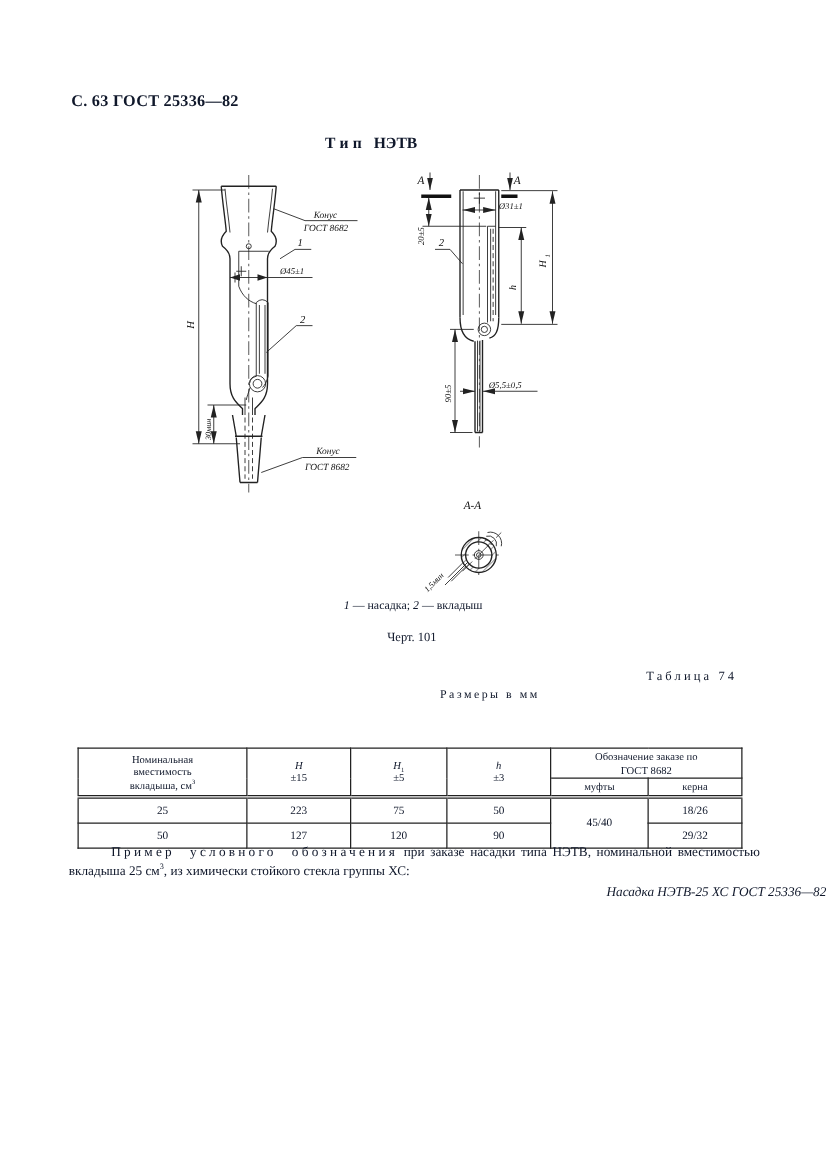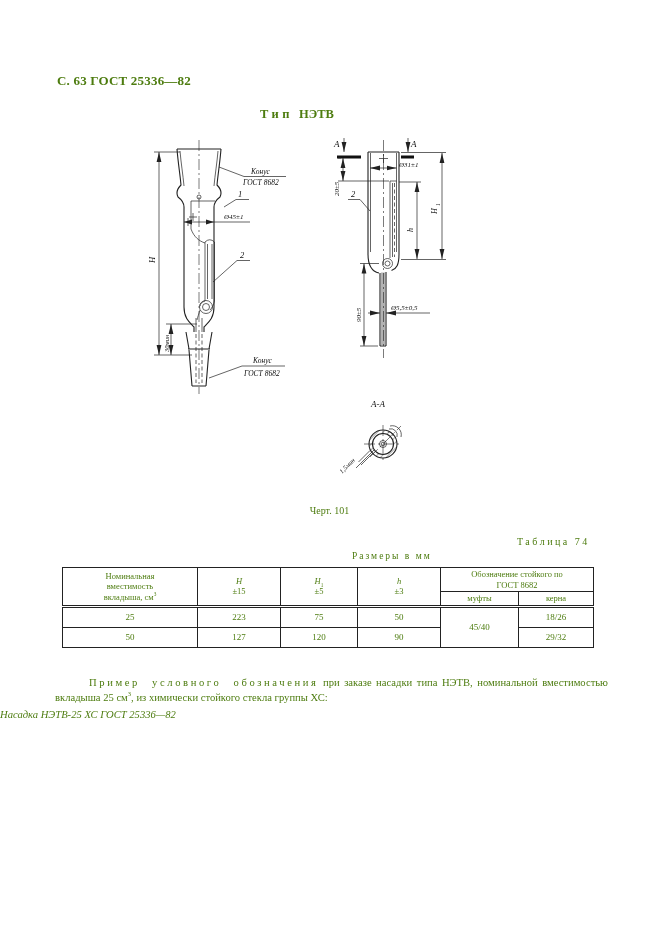--- a/index.html
+++ b/index.html
@@ -1,43 +1,43 @@
 <!DOCTYPE html>
 <html><head>
 <meta charset="utf-8">
 <style>
   html,body{margin:0;padding:0;background:#e8e8e8;}
   .page{
     position:relative;width:661px;height:936px;background:#ffffff;
-    font-family:"Liberation Serif", serif;color:#4d7c0f;overflow:hidden;
+    font-family:"Liberation Serif", serif;color:#0f172a;overflow:hidden;
     margin:0 auto;
   }
   .abs{position:absolute;}
   .doc-header{left:57px;top:73px;font-size:13px;font-weight:bold;letter-spacing:.2px;}
   .doc-title{left:260px;top:107px;font-size:12.5px;font-weight:bold;}
   .doc-title .sp{letter-spacing:3.5px;margin-right:6px;}
   .caption{left:0;top:480px;width:661px;text-align:center;font-size:9.5px;}
   .caption i{font-style:italic;}
   .fig-number{left:0;top:505px;width:659px;text-align:center;font-size:10px;}
   .table-label{top:536px;left:517px;font-size:10px;letter-spacing:2.5px;}
   .units-label{top:551px;left:352px;font-size:9.5px;letter-spacing:2px;}
-  .gost-table{left:62px;top:567px;border-collapse:collapse;table-layout:fixed;
+  .gost-table{left:62px;top:598px;border-collapse:collapse;table-layout:fixed;
     width:531px;font-size:8.5px;text-align:center;}
   .gost-table th,.gost-table td{border:1px solid #222;font-weight:normal;
     padding:1px 2px;vertical-align:middle;line-height:1.25;}
   .gost-table thead th{border-bottom-width:1px;}
   .gost-table .hb{border-bottom:3px double #222;}
   .gost-table tbody td{font-size:9px;height:17px;}
   .it{font-style:italic;}
   sup{font-size:.62em;vertical-align:super;line-height:0;}
   sub{font-size:.62em;vertical-align:sub;line-height:0;}
   .example{left:55px;top:676px;width:553px;font-size:10.6px;line-height:14.8px;
     text-indent:34px;text-align:justify;margin:0;}
   .example .spaced{letter-spacing:2.6px;word-spacing:5px;}
-  .designation{left:0;top:709px;width:661px;text-align:left;
+  .designation{left:0;top:709px;width:661px;text-align:right;
     font-size:10.6px;font-style:italic;margin:0;}
   
   svg .o{fill:none;stroke:#222;stroke-width:1.1;}
   svg .t{fill:none;stroke:#222;stroke-width:.7;}
   svg .d{fill:none;stroke:#222;stroke-width:.7;}
   svg .hid{fill:none;stroke:#222;stroke-width:.7;stroke-dasharray:4,2.5;}
   svg .cl{fill:none;stroke:#222;stroke-width:.6;stroke-dasharray:11,3,2,3;}
   svg .bar{stroke:#111;stroke-width:2.8;}
   svg text{font-family:"Liberation Serif",serif;font-style:italic;fill:#111;}
   svg .s55{font-size:5.5px;} svg .s65{font-size:6.5px;} svg .s7{font-size:7px;}
@@ -175,20 +175,23 @@
       <path class="t" d="M390,426 A9,9 0 0 1 401,437 M389,429 A6.5,6.5 0 0 1 397,437 M388,432 A4,4 0 0 1 393,436"></path>
       <line class="cl" x1="364" y1="444" x2="402" y2="444"></line>
       <line class="cl" x1="383" y1="425" x2="383" y2="463"></line>
       <line class="cl" x1="370" y1="457" x2="401" y2="426"></line>
       <path class="d" d="M372.5,453.5 L361,465 M370,450.5 L358.5,462"></path>
       <line class="d" x1="356" y1="468" x2="374" y2="450"></line>
       <text class="s65" transform="translate(342,474) rotate(-45)">1,5мин</text>
     </g>
   </svg>
 
+  <div class="abs caption">
+    <i>1</i><span> — насадка; </span><i>2</i><span> — вкладыш</span>
+  </div>
 
   <div class="abs fig-number">Черт. 101</div>
 
   <div class="abs table-label">Таблица 74</div>
   <div class="abs units-label">Размеры в мм</div>
 
   <table class="abs gost-table">
     <colgroup>
       <col style="width:135px">
         <col style="width:83px">
@@ -210,21 +213,21 @@
         </th>
         <th rowspan="2" class="hb">
           <div><span class="it">H</span><sub>1</sub></div>
           <div>±5</div>
         </th>
         <th rowspan="2" class="hb">
           <div class="it">h</div>
           <div>±3</div>
         </th>
         <th colspan="2">
-          <div>Обозначение стойкого по</div>
+          <div>Обозначение заказе по</div>
           <div>ГОСТ 8682</div>
         </th>
       </tr>
       <tr>
         <th class="hb">муфты</th>
         <th class="hb">керна</th>
       </tr>
     </thead>
     <tbody>
       <tr>

